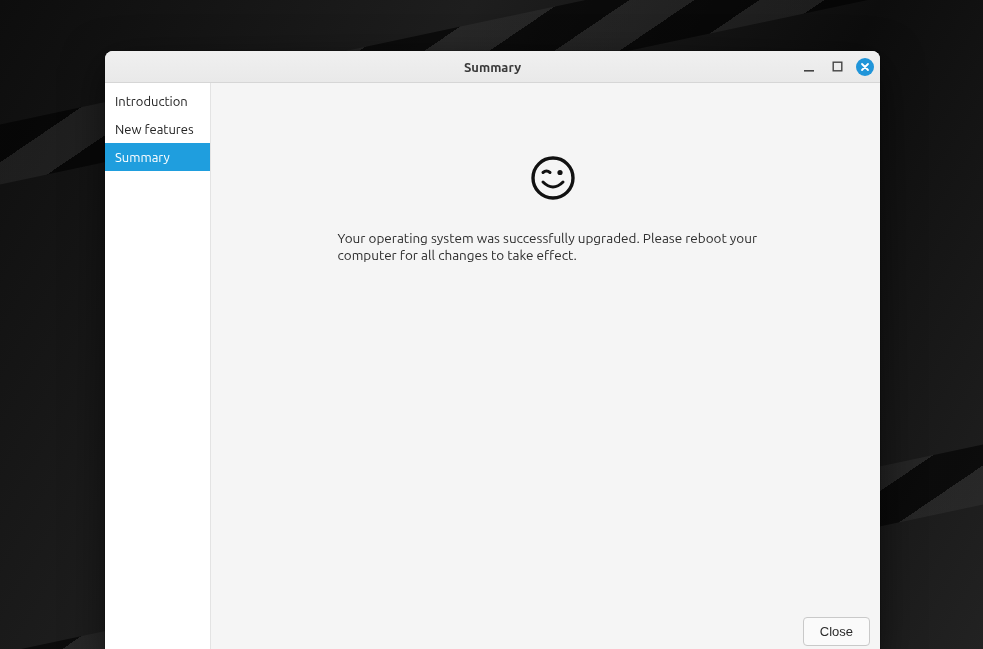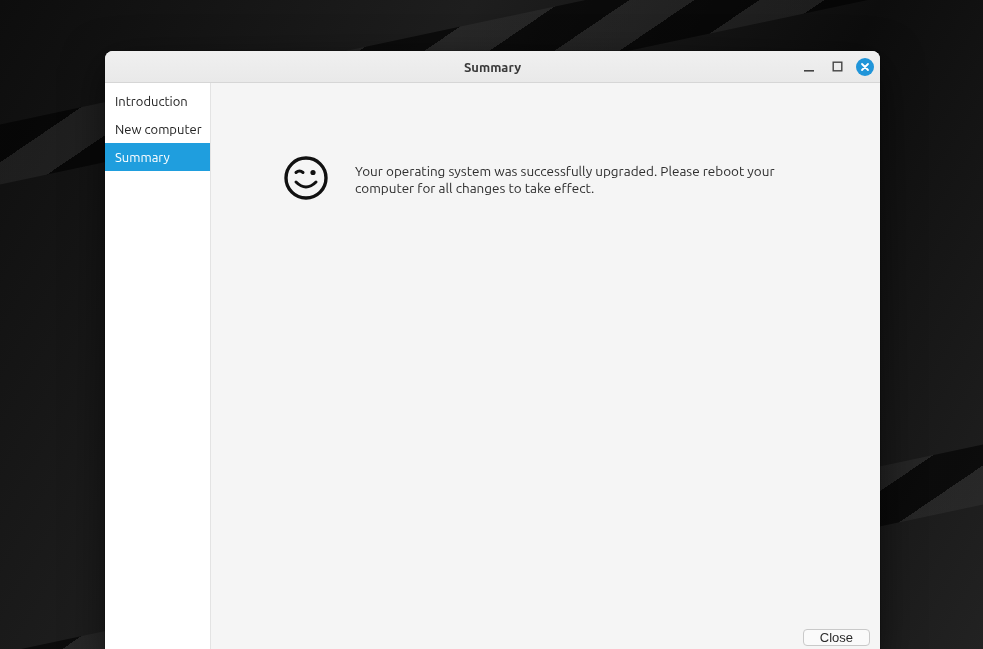--- a/index.html
+++ b/index.html
@@ -128,41 +128,42 @@
       background: #f5f5f5;
       display: flex;
       flex-direction: column;
       position: relative;
     }
     .message-row {
       display: flex;
       align-items: center;
       gap: 26px;
       padding: 72px 58px 0 72px;
+      flex-direction: column;
     }
     .smiley-wrap {
       flex: 0 0 auto;
     }
     .message-text {
       font-size: 13.5px;
       color: #2d2d2d;
       line-height: 1.25;
       max-width: 430px;
     }
 
     .footer {
       position: absolute;
       right: 10px;
       bottom: 10px;
     }
     .close-dialog-btn {
       background: #fafafa;
       border: 1px solid #c9c9c9;
       border-radius: 4px;
-      padding: 0 16px;
+      padding: 6px 16px;
       font-size: 13px;
       color: #2b2b2b;
       cursor: pointer;
     }
   </style>
 </head>
 <body>
 
 <div class="desktop-bg"></div>
 
@@ -189,21 +190,21 @@
     </div>
   </div>
 
   <div class="body-area">
 
     <div class="sidebar">
       <div class="sidebar-item">
         <span>Introduction</span>
       </div>
       <div class="sidebar-item">
-        <span>New computer</span>
+        <span>New features</span>
       </div>
       <div class="sidebar-item active">
         <span>Summary</span>
       </div>
     </div>
 
     <div class="content">
       <div class="message-row">
         <div class="smiley-wrap">
           <svg width="46" height="46" viewBox="0 0 46 46">

